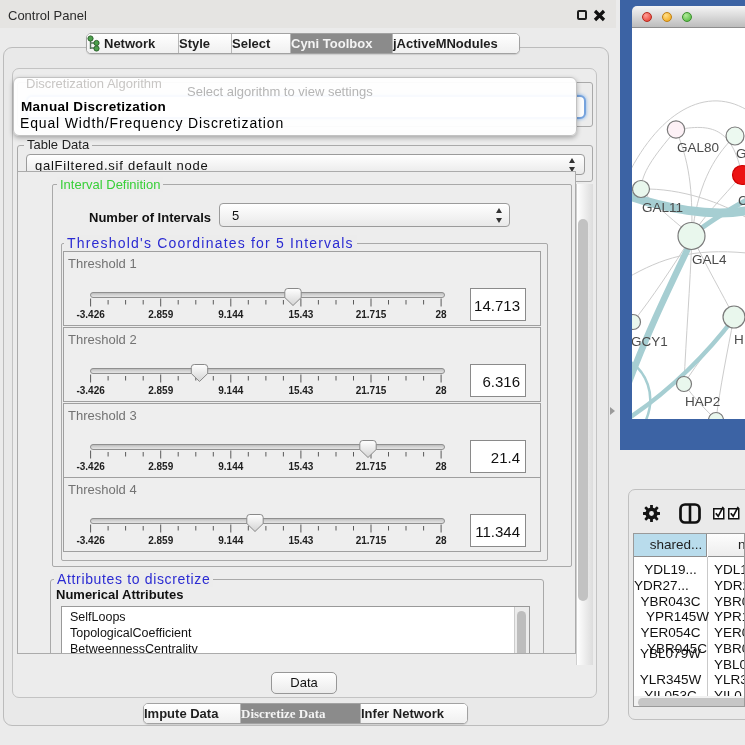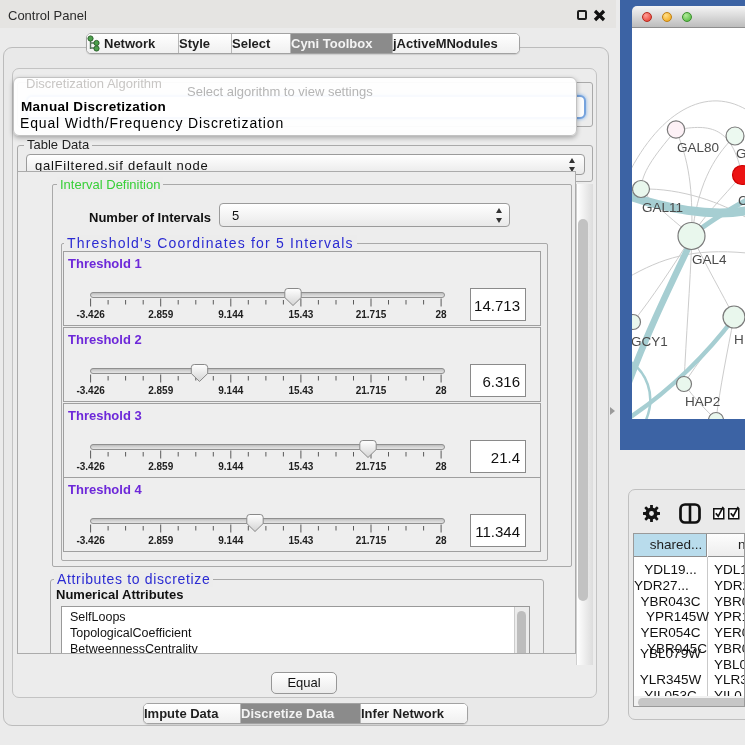--- a/index.html
+++ b/index.html
@@ -28,21 +28,21 @@
 .combo { position:absolute; height:21px; background:linear-gradient(#ffffff,#e9e9e9); border:1px solid #9b9b9b; border-radius:4px; font-size:13px; color:#111; }
 .combo .cv { position:absolute; left:8px; top:3px; }
 .spin { position:absolute; width:7px; }
 .spin:before, .spin:after { content:""; position:absolute; left:0; border-left:3.5px solid transparent; border-right:3.5px solid transparent; }
 .spin:before { top:0; border-bottom:5px solid #333; }
 .spin:after { bottom:0; border-top:5px solid #333; }
 
 #viewport { left:17px; top:171px; width:559px; height:483px; border:1px solid #ababab; background:#ededed; overflow:hidden; }
 
 .trow { position:absolute; left:45px; width:478px; height:75px; border:1px solid #9f9f9f; background:#eeeeee; }
-.trow .tl { position:absolute; left:4px; top:4px; font-size:13px; font-weight:bold; color:#6d28d9; }
+.trow .tl { position:absolute; left:4px; top:4px; font-size:13px; font-weight:normal; color:#737373; }
 
 #vsb-track { left:576px; top:184px; width:17px; height:481px; background:linear-gradient(to right,#ffffff,#dcdcdc); border-left:1px solid #cfcfcf; }
 #vsb-thumb { left:578px; top:219px; width:10px; height:382px; background:#c2c2c2; border-radius:5px; }
 
 #popup { left:13px; top:77px; width:564px; height:59px; background:rgba(255,255,255,0.95); border:1px solid #c2c2c2; border-radius:6px; box-shadow:0 2px 5px rgba(0,0,0,0.3); }
 
 #applybtn { left:271px; top:672px; width:66px; height:22px; background:linear-gradient(#ffffff,#ebebeb); border:1px solid #979797; border-radius:5px; font-size:13px; color:#111; text-align:center; line-height:20px; }
 
 #netwin { left:620px; top:0; width:125px; height:450px; background:#3c63a4; }
 #nettitle { left:632px; top:6px; width:113px; height:22px; background:linear-gradient(#f5f5f5,#bdbdbd); border-top-left-radius:5px; border-bottom:1px solid #8e8e8e; }
@@ -294,25 +294,25 @@
           <circle cx="3.5" cy="3.5" r="2.6" fill="#4ca04c" stroke="#2c622c"></circle>
           <circle cx="9.5" cy="8" r="2.6" fill="#4ca04c" stroke="#2c622c"></circle>
           <circle cx="9.5" cy="13.5" r="2.6" fill="#4ca04c" stroke="#2c622c"></circle>
         </svg>Network</div>
     <div class="s" style="width:53px;">Style</div>
     <div class="s" style="width:59px;">Select</div>
     <div class="s on" style="width:102px;">Cyni Toolbox</div>
     <div class="s" style="width:126px;">jActiveMNodules</div>
   </div>
 
-  <div class="abs" id="applybtn">Equal</div>
+  <div class="abs" id="applybtn">Data</div>
 
   <div class="seg" id="bottabs">
     <div class="s" style="width:97px;">Impute Data</div>
-    <div class="s on" style="width:120px;">Discretize Data</div>
+    <div class="s on" style="width:120px;font-family:Liberation Serif, serif;">Discretize Data</div>
     <div class="s" style="width:106px;">Infer Network</div>
   </div>
 
   <div class="abs" style="left:610px;top:407px;width:0;height:0;border-top:4px solid transparent;border-bottom:4px solid transparent;border-left:5px solid #9a9a9a;"></div>
 
   <div class="abs" id="netwin"></div>
   <div class="abs" id="nettitle"></div>
   <div class="abs light" style="left:642px;background:radial-gradient(circle at 35% 30%, #ff9f97, #e33327);border:0.5px solid #b5281d;"></div>
   <div class="abs light" style="left:662px;background:radial-gradient(circle at 35% 30%, #ffdf8a, #efa10d);border:0.5px solid #c08011;"></div>
   <div class="abs light" style="left:682px;background:radial-gradient(circle at 35% 30%, #b2eb9a, #48b437);border:0.5px solid #3a8f2c;"></div>

